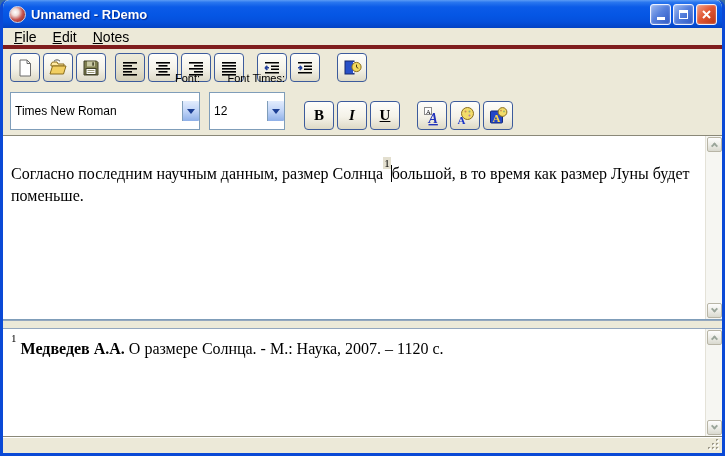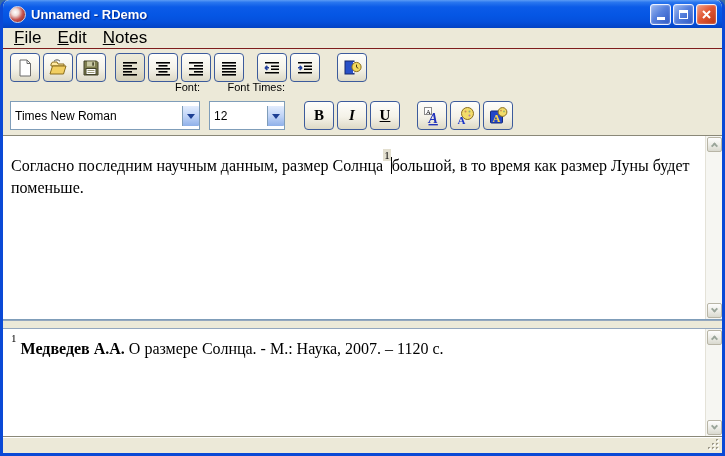--- a/index.html
+++ b/index.html
@@ -46,22 +46,22 @@
   }
   .winbtn.close { background: linear-gradient(135deg,#f0a088 0%,#e25835 45%,#b93311 100%); }
   .glyph-min { width: 8px; height: 3px; background: #fff; margin-top: 9px; }
   .glyph-max { width: 9px; height: 9px; border: 1px solid #fff; border-top: 3px solid #fff; }
 
   
   .menubar {
     height: 21px; flex: 0 0 21px;
     background: #ece9d8;
     display: flex; align-items: center;
-    padding-left: 3px; font-size: 17px;
-    border-bottom: 1px solid #7f1d1d;
+    padding-left: 3px; font-size: 14px;
+    border-bottom: 4px solid #7f1d1d;
   }
   .menu-item { padding: 2px 8px; color: #000; cursor: default; }
   .menu-item .u { text-decoration: underline; }
 
   
   .row1 {
     height: 37px; flex: 0 0 37px;
     display: flex; align-items: center;
     padding-left: 7px;
     background: #ece9d8;
@@ -83,21 +83,21 @@
   }
   .tbtn.active { background: linear-gradient(180deg,#ecead9 0%,#e2dfcc 60%,#d2cdb6 100%); }
   .tbtn.wide { padding: 0 8px; gap: 5px; font-size: 12px; color: #000; }
   .gap6 { width: 6px; } .gap10 { width: 10px; } .gap14 { width: 14px; }
   .tbtn svg, .ibtn svg { display: block; }
 
   
   .field { display: flex; flex-direction: column; margin-right: 9px; }
   .field label { font-size: 11px; margin-bottom: 8px; color: #000; text-align: right; }
   .combo {
-    height: 29px; background: #fff; border: 1px solid #7f9db9;
+    height: 38px; background: #fff; border: 1px solid #7f9db9;
     display: flex; align-items: center; width: 190px;
   }
   .combo.small { width: 76px; }
   .combo-value { flex: 1 1 auto; font-size: 12px; padding-left: 4px; white-space: nowrap; overflow: hidden; }
   .combo-btn {
     width: 17px; height: 20px; margin: 0;
     background: linear-gradient(180deg,#e2ecfd 0%,#c0d4f7 50%,#8fb0e8 100%);
     border-left: 1px solid #7f9db9; border-radius: 0 1px 1px 0;
     display: flex; align-items: center; justify-content: center;
   }
@@ -109,21 +109,21 @@
   .utxt { font-family: "Liberation Serif", serif; font-weight: bold; font-size: 15px; text-decoration: underline; }
 
   
   .editor-pane {
     flex: 1 1 auto; background: #fff; position: relative;
     border-bottom: 1px solid #7f9db9;
     overflow: hidden;
   }
   .editor-content { padding: 3px 24px 0 8px; font-family: "Liberation Serif", serif; color: #000; }
   .doc-heading { font-size: 18px; font-weight: bold; line-height: 24px; }
-  .doc-para { font-size: 16px; line-height: 22px; margin-top: 11px; }
+  .doc-para { font-size: 16px; line-height: 22px; margin-top: 19px; }
   .ref-mark {
     font-size: 11px; position: relative; top: -6px;
     background: #e3dfcf; padding: 0 1px;
   }
   .caret { display: inline-block; width: 1px; height: 17px; background: #000; vertical-align: -3px; }
 
   .splitter {
     height: 9px; flex: 0 0 9px; background: #ece9d8;
     border-top: 1px solid #94a7be; border-bottom: 1px solid #94a7be;
     cursor: row-resize;

